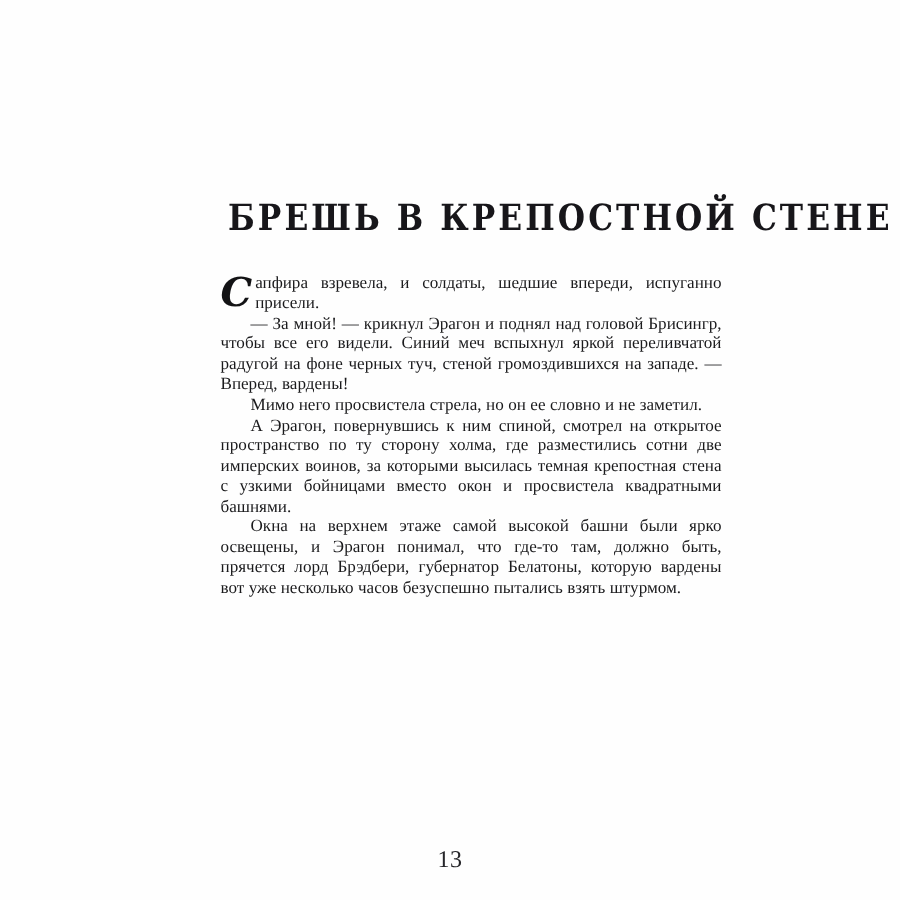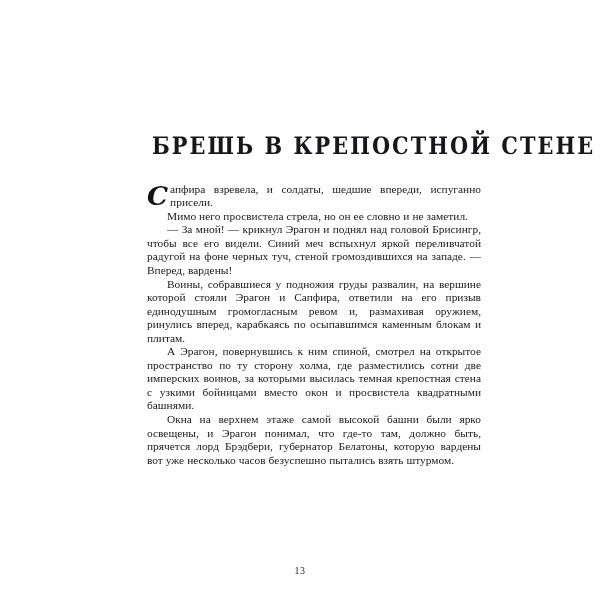--- a/index.html
+++ b/index.html
@@ -86,39 +86,38 @@
     color: #131315;
   }
 
   
   .folio {
     position: absolute;
     left: 0;
     right: 0;
     top: 565px;
     text-align: center;
-    font-size: 10px;
+    font-size: 16px;
     color: #26262a;
     letter-spacing: 0.4px;
   }
 </style>
 </head>
 <body>
 
 <div class="page-sheet">
 
   <div class="text-block">
 
     <h1 class="chapter-title">БРЕШЬ В КРЕПОСТНОЙ СТЕНЕ</h1>
 
     <div class="body-copy">
       <p class="first-par">Сапфира взревела, и солдаты, шедшие впереди, испуганно присели.</p>
+      <p>— За мной! — крикнул Эрагон и поднял над головой Брисингр, чтобы все его видели. Синий меч вспыхнул яркой переливчатой радугой на фоне черных туч, стеной громоздившихся на западе. — Вперед, вардены!</p>
       <p>Мимо него просвистела стрела, но он ее словно и не заметил.</p>
-      <p>— За мной! — крикнул Эрагон и поднял над головой Брисингр, чтобы все его видели. Синий меч вспыхнул яркой переливчатой радугой на фоне черных туч, стеной громоздившихся на западе. — Вперед, вардены!</p>
-      <p>Воины, собравшиеся у подножия груды развалин, на вершине которой стояли Эрагон и Сапфира, ответили на его призыв единодушным громогласным ревом и, размахивая оружием, ринулись вперед, карабкаясь по осыпавшимся каменным блокам и плитам.</p>
       <p>А Эрагон, повернувшись к ним спиной, смотрел на открытое пространство по ту сторону холма, где разместились сотни две имперских воинов, за которыми высилась темная крепостная стена с узкими бойницами вместо окон и просвистела квадратными башнями.</p>
       <p>Окна на верхнем этаже самой высокой башни были ярко освещены, и Эрагон понимал, что где-то там, должно быть, прячется лорд Брэдбери, губернатор Белатоны, которую вардены вот уже несколько часов безуспешно пытались взять штурмом.</p>
     </div>
 
   </div>
 
   <div class="folio">13</div>
 
 </div>
 

